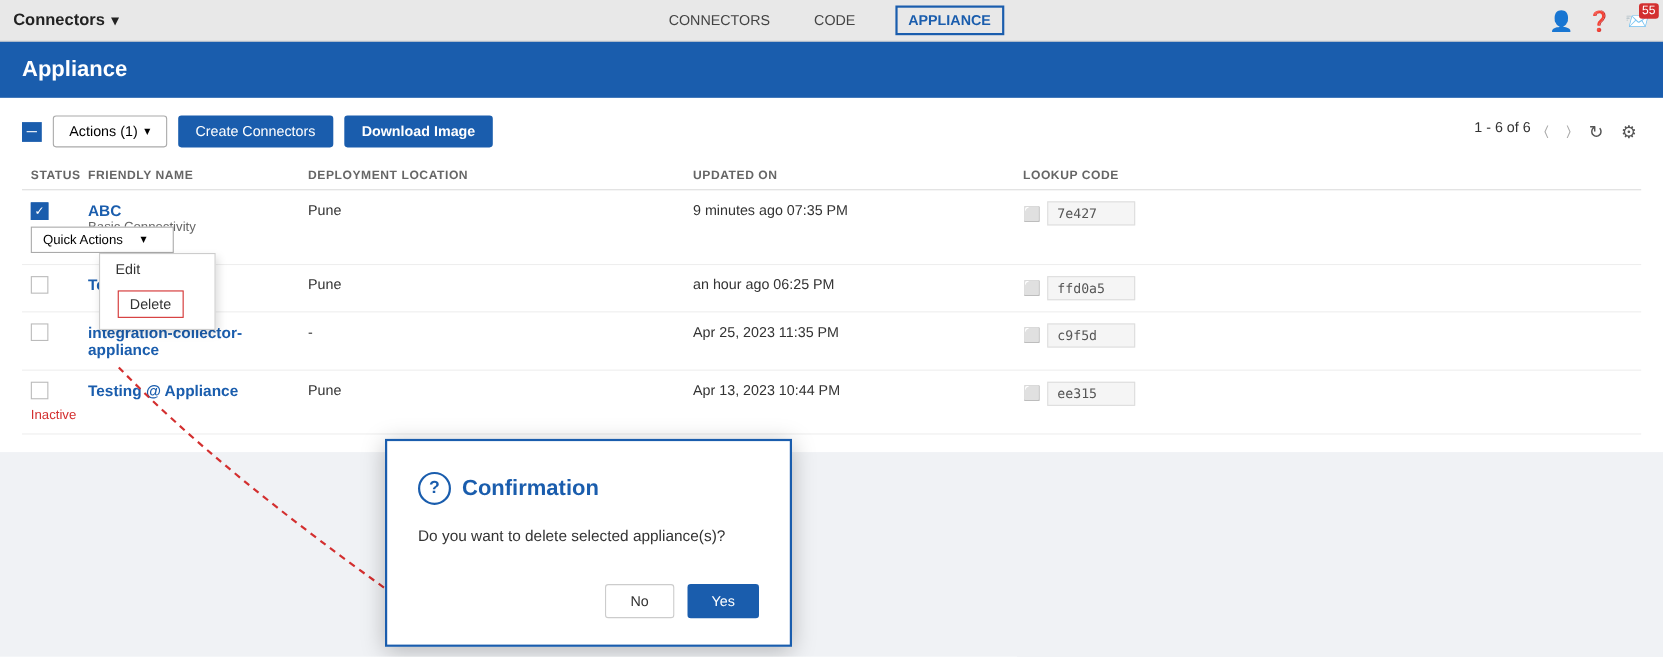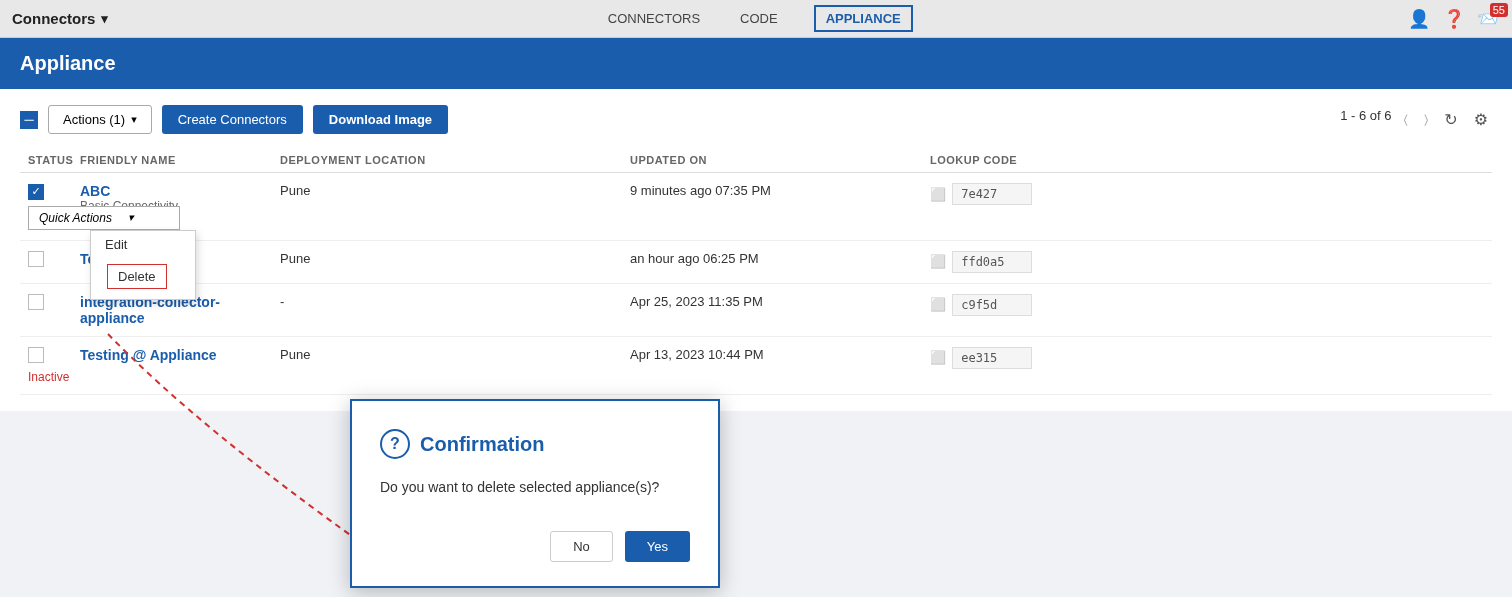--- a/index.html
+++ b/index.html
@@ -203,22 +203,21 @@
     }
     .qa-header {
       border: 1px solid #aaa;
       background: white;
       padding: 4px 10px;
       font-size: 12px;
       cursor: pointer;
       display: flex;
       align-items: center;
       gap: 16px;
-      width: 152px;
-      font-style: italic;
+      width: 130px;
     }
     .qa-menu-item {
       padding: 6px 14px;
       font-size: 13px;
       cursor: pointer;
       color: #333;
     }
     .qa-delete {
       color: #333;
       border: 1px solid #d32f2f;

